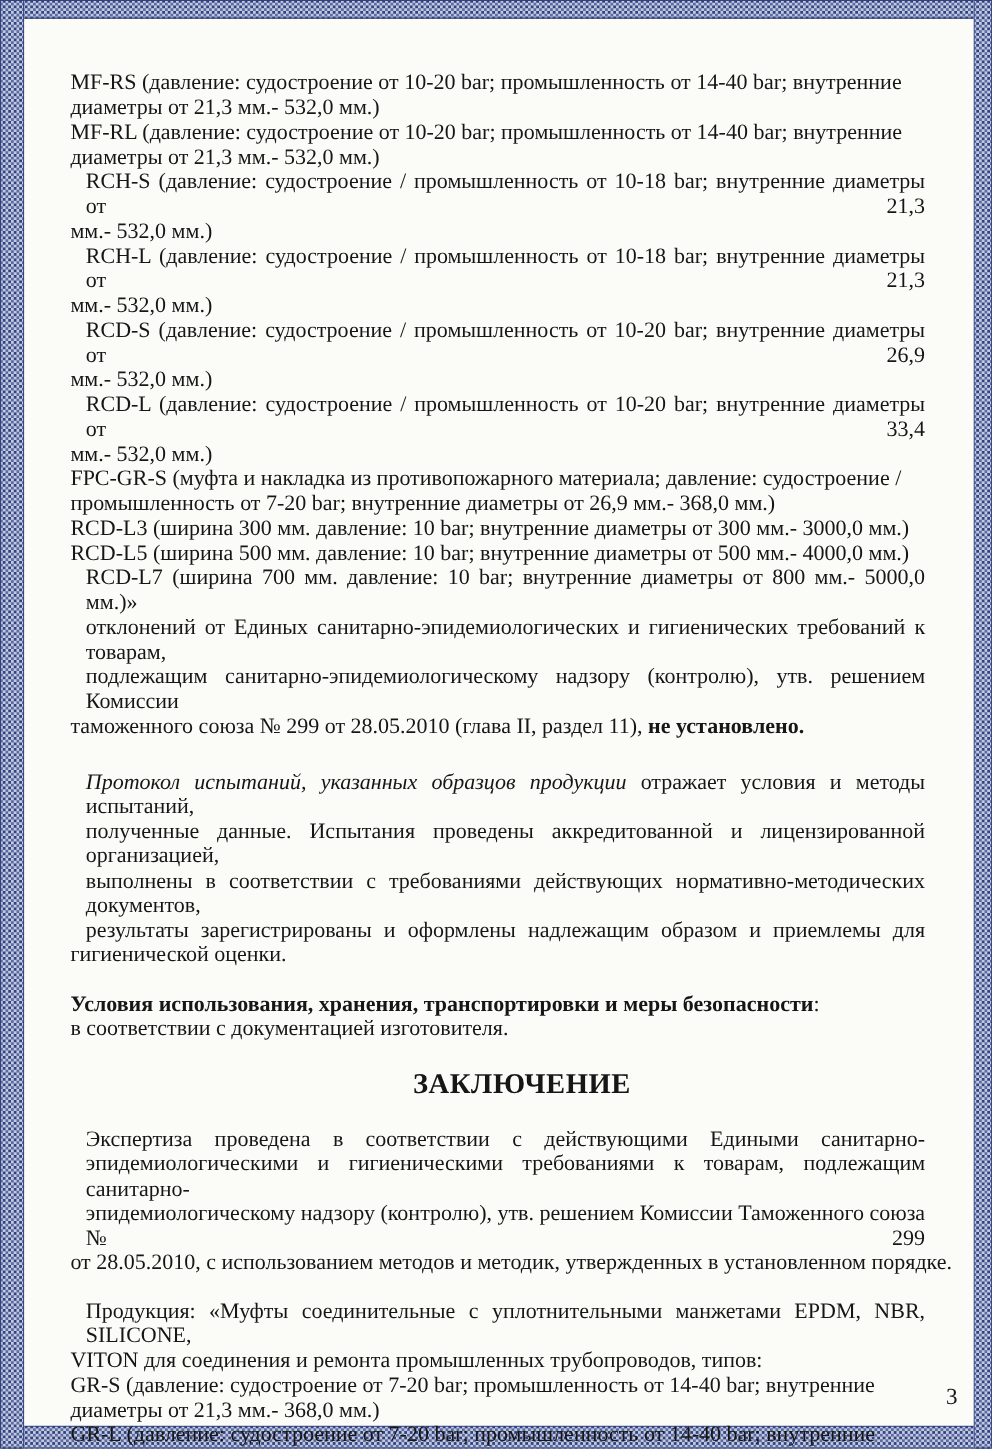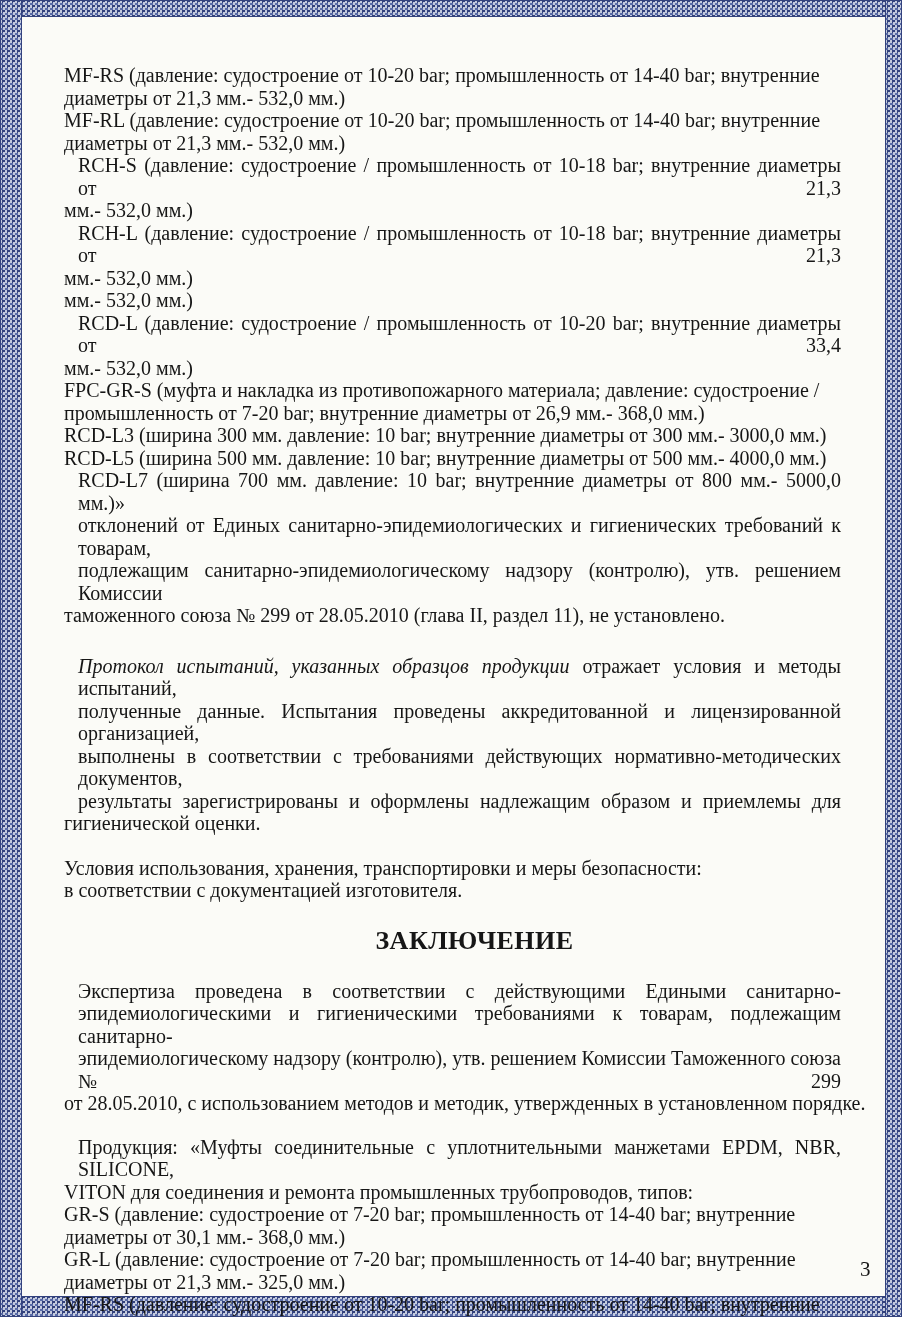--- a/index.html
+++ b/index.html
@@ -39,21 +39,21 @@
   }
   .block { margin:0; }
   .line { white-space:nowrap; }
   .line.j {
     white-space:normal;
     text-align:justify;
     text-align-last:justify;
     margin-left:14px;
   }
   .line span { white-space:inherit; }
-  .b  { font-weight:normal; }
+  .b  { font-weight:bold; }
   .bi { font-weight:normal; font-style:italic; }
 
   .block.heading .line {
     font-weight:bold;
     font-size:26px;
     line-height:30px;
     text-align:left;
     text-align-last:center;
     letter-spacing:0.5px;
     padding-left:44px; 
@@ -79,20 +79,21 @@
   <div class="content" id="doc">
       <div class="block" style="margin-top: 64px;">
         <div class="line"><span>MF-RS (давление: судостроение от 10-20 bar; промышленность от 14-40 bar; внутренние</span></div>
         <div class="line"><span>диаметры от 21,3 мм.- 532,0 мм.)</span></div>
         <div class="line"><span>MF-RL (давление: судостроение от 10-20 bar; промышленность от 14-40 bar; внутренние</span></div>
         <div class="line"><span>диаметры от 21,3 мм.- 532,0 мм.)</span></div>
         <div class="line j"><span>RCH-S (давление: судостроение / промышленность от 10-18 bar; внутренние диаметры от 21,3</span></div>
         <div class="line"><span>мм.- 532,0 мм.)</span></div>
         <div class="line j"><span>RCH-L (давление: судостроение / промышленность от 10-18 bar; внутренние диаметры от 21,3</span></div>
         <div class="line"><span>мм.- 532,0 мм.)</span></div>
+        <div class="line j"><span>RCD-S (давление: судостроение / промышленность от 10-20 bar; внутренние диаметры от 26,9</span></div>
         <div class="line"><span>мм.- 532,0 мм.)</span></div>
         <div class="line j"><span>RCD-L (давление: судостроение / промышленность от 10-20 bar; внутренние диаметры от 33,4</span></div>
         <div class="line"><span>мм.- 532,0 мм.)</span></div>
         <div class="line"><span>FPC-GR-S (муфта и накладка из противопожарного материала; давление: судостроение /</span></div>
         <div class="line"><span>промышленность от 7-20 bar; внутренние диаметры от 26,9 мм.- 368,0 мм.)</span></div>
         <div class="line"><span>RCD-L3 (ширина 300 мм. давление: 10 bar; внутренние диаметры от 300 мм.- 3000,0 мм.)</span></div>
         <div class="line"><span>RCD-L5 (ширина 500 мм. давление: 10 bar; внутренние диаметры от 500 мм.- 4000,0 мм.)</span></div>
         <div class="line j"><span>RCD-L7 (ширина 700 мм. давление: 10 bar; внутренние диаметры от 800 мм.- 5000,0 мм.)»</span></div>
         <div class="line j"><span>отклонений от Единых санитарно-эпидемиологических и гигиенических требований к товарам,</span></div>
         <div class="line j"><span>подлежащим санитарно-эпидемиологическому надзору (контролю), утв. решением Комиссии</span></div>
@@ -115,21 +116,21 @@
       <div class="block" style="margin-top: 24px;">
         <div class="line j"><span>Экспертиза проведена в соответствии с действующими Едиными санитарно-</span></div>
         <div class="line j"><span>эпидемиологическими и гигиеническими требованиями к товарам, подлежащим санитарно-</span></div>
         <div class="line j"><span>эпидемиологическому надзору (контролю), утв. решением Комиссии Таможенного союза № 299</span></div>
         <div class="line"><span>от 28.05.2010, с использованием методов и методик, утвержденных в установленном порядке.</span></div>
       </div>
       <div class="block" style="margin-top: 21px;">
         <div class="line j"><span>Продукция: «Муфты соединительные с уплотнительными манжетами EPDM, NBR, SILICONE,</span></div>
         <div class="line"><span>VITON для соединения и ремонта промышленных трубопроводов, типов:</span></div>
         <div class="line"><span>GR-S (давление: судостроение от 7-20 bar; промышленность от 14-40 bar; внутренние</span></div>
-        <div class="line"><span>диаметры от 30,1 мм.- 368,0 мм.)</span></div>
+        <div class="line"><span>диаметры от 21,3 мм.- 368,0 мм.)</span></div>
         <div class="line"><span>GR-L (давление: судостроение от 7-20 bar; промышленность от 14-40 bar; внутренние</span></div>
         <div class="line"><span>диаметры от 21,3 мм.- 325,0 мм.)</span></div>
         <div class="line"><span>MF-RS (давление: судостроение от 10-20 bar; промышленность от 14-40 bar; внутренние</span></div>
       </div>
     </div>
 
   <div class="page-number">3</div>
 </div>
 
 </body></html>

